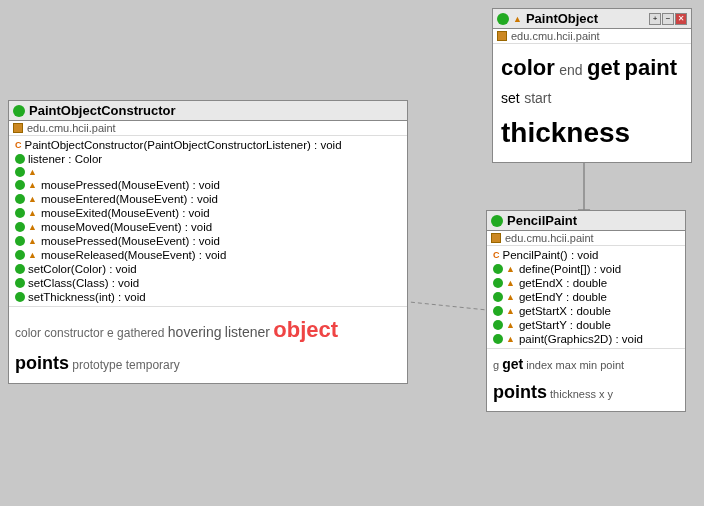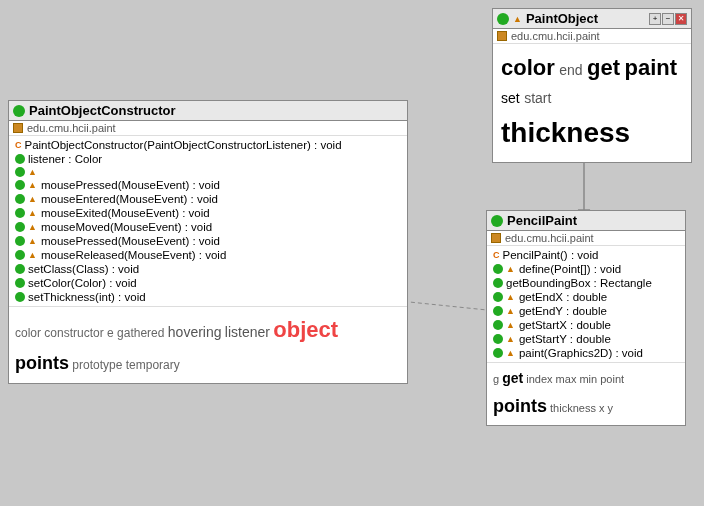--- a/index.html
+++ b/index.html
@@ -168,25 +168,25 @@
       <span style="font-size:9px;color:#cc7700;margin-right:1px;">▲</span>
       <span>mousePressed(MouseEvent) : void</span>
     </div>
     <div class="member-row">
       <span class="icon-circle icon-green"></span>
       <span style="font-size:9px;color:#cc7700;margin-right:1px;">▲</span>
       <span>mouseReleased(MouseEvent) : void</span>
     </div>
     <div class="member-row">
       <span class="icon-circle icon-green"></span>
+      <span>setColor(Color) : void</span>
+    </div>
+    <div class="member-row">
+      <span class="icon-circle icon-green"></span>
       <span>setClass(Class) : void</span>
-    </div>
-    <div class="member-row">
-      <span class="icon-circle icon-green"></span>
-      <span>setColor(Color) : void</span>
     </div>
     <div class="member-row">
       <span class="icon-circle icon-green"></span>
       <span>setThickness(int) : void</span>
     </div>
   </div>
 
   <div style="padding:4px 6px; border-top:1px solid #ddd;">
     <div style="font-size:12px;color:#333;line-height:1.7;">
       <span style="font-size:12px;color:#666;">color</span>
@@ -250,24 +250,20 @@
       <span style="font-size:9px;font-weight:bold;color:#dd6600;">C</span>
       <span>PencilPaint() : void</span>
     </div>
     <div class="member-row">
       <span class="icon-circle icon-green"></span>
       <span style="font-size:9px;color:#cc7700;margin-right:1px;">▲</span>
       <span>define(Point[]) : void</span>
     </div>
     <div class="member-row">
       <span class="icon-circle icon-green"></span>
-      <span>getBoundingBox : Rectangle</span>
-    </div>
-    <div class="member-row">
-      <span class="icon-circle icon-green"></span>
       <span style="font-size:9px;color:#cc7700;margin-right:1px;">▲</span>
       <span>getEndX : double</span>
     </div>
     <div class="member-row">
       <span class="icon-circle icon-green"></span>
       <span style="font-size:9px;color:#cc7700;margin-right:1px;">▲</span>
       <span>getEndY : double</span>
     </div>
     <div class="member-row">
       <span class="icon-circle icon-green"></span>

